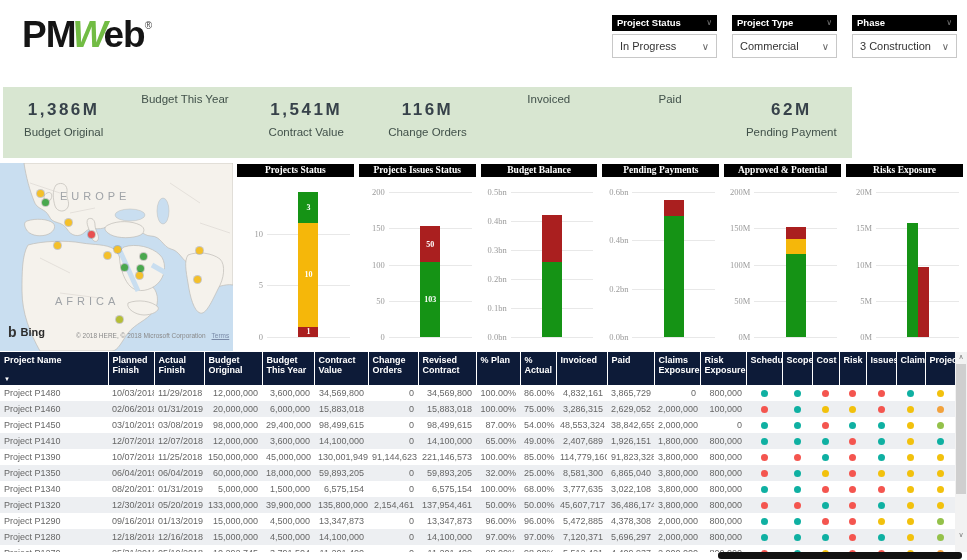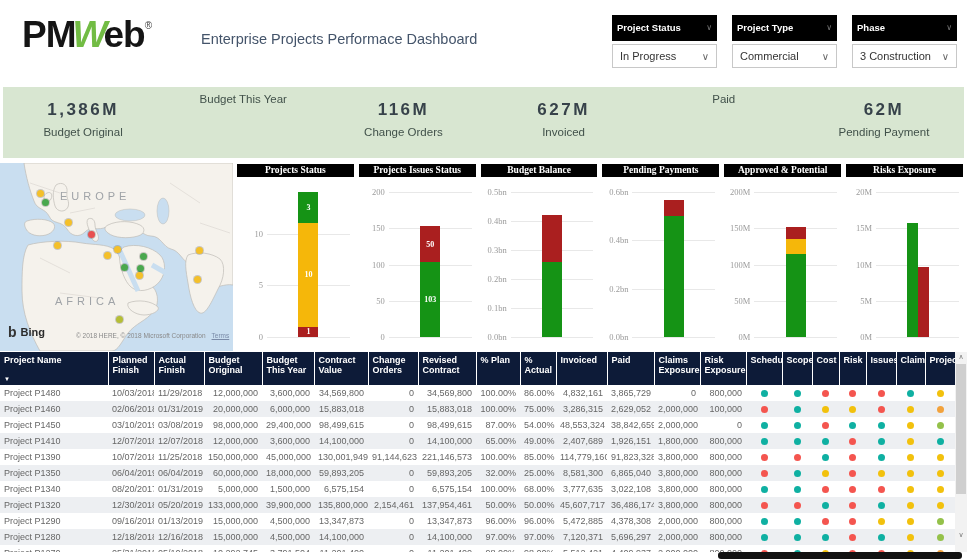--- a/index.html
+++ b/index.html
@@ -6,28 +6,28 @@
   #root{position:relative;width:967px;height:560px;background:#fff;overflow:hidden;
         font-family:"Liberation Sans",sans-serif;-webkit-font-smoothing:antialiased;}
   
   .logo{position:absolute;left:22px;top:14px;font-weight:800;font-size:37px;color:#151515;letter-spacing:-1px;white-space:nowrap;}
   .logo .w{color:#72BC44;font-style:italic;font-weight:800;margin:0 -3px;}
   .logo sup{font-size:10px;color:#444;font-weight:400;vertical-align:18px;letter-spacing:0;}
   .title{position:absolute;left:201px;top:31px;font-size:14.5px;color:#44546A;}
   
   .filters{position:absolute;left:612px;top:15px;display:flex;gap:15px;}
   .filter{width:105px;}
-  .filter .fhead{background:#000;color:#fff;font-size:9.5px;font-weight:bold;height:26px;line-height:14px;
+  .filter .fhead{background:#000;color:#fff;font-size:9.5px;font-weight:bold;height:16px;line-height:14px;
                  padding:0 5px;display:flex;justify-content:space-between;align-items:center;}
   .filter .fhead .chev{color:#777;font-size:8px;font-weight:normal;}
   .filter .fbox{margin-top:3px;height:22px;border:1px solid #C8C8C8;background:#fff;display:flex;
                 align-items:center;justify-content:space-between;padding:0 7px;font-size:11px;color:#333;}
   .filter .fbox .chev{color:#666;font-size:10px;}
   
-  .kpis{position:absolute;left:3px;top:87px;width:961px;display:flex;}
+  .kpis{position:absolute;left:3px;top:87px;width:849px;display:flex;}
   .kpi{flex:1;height:71px;background:#D8E6D1;text-align:center;}
   .kpi-v{margin-top:13px;font-size:17px;font-weight:700;letter-spacing:2.5px;color:#37424A;}
   .kpi-l{margin-top:6px;font-size:11.5px;color:#41514A;}
   
   .map{position:absolute;left:0;top:163px;width:233px;height:188px;overflow:hidden;background:#C9DEF0;}
   .map svg{position:absolute;left:0;top:0;}
   .maplabel{position:absolute;color:#9FA3A7;font-size:11px;letter-spacing:4px;font-weight:400;}
   .bing{position:absolute;left:8px;bottom:11px;color:#2b2b2b;font-size:11px;font-weight:bold;display:flex;align-items:center;gap:4px;}
   .bing .bmark{font-size:14px;font-weight:900;color:#333;}
   .attrib{position:absolute;left:76px;bottom:12px;font-size:6.5px;color:#8A8A8A;white-space:nowrap;}
@@ -61,21 +61,20 @@
   .vscroll .thumb{margin:2px 1px;width:10px;height:130px;background:#CFCFCF;}
   .vscroll .arr.down{position:absolute;bottom:12px;left:0;}
   .hscroll{position:absolute;left:718px;top:552px;width:244px;height:7px;background:#121212;border-radius:3px;}
 </style>
 </head>
 <body>
 
 <div id="root">
 
   <div class="logo"><span>PM</span><span class="w">W</span><span>eb</span><sup>®</sup></div>
-  <div class="title">Enterprise Projects Performace Dashboard</div>
 
   <div class="filters">
     <div class="filter">
       <div class="fhead">
           <span>Project Status</span>
           <span class="chev">∨</span>
         </div>
       <div class="fbox">
           <span>In Progress</span>
           <span class="chev">∨</span>
@@ -105,25 +104,28 @@
 
   <div class="kpis" id="kpis">
       <div class="kpi">
         <div class="kpi-v">1,386M</div>
         <div class="kpi-l">Budget Original</div>
       </div>
       <div class="kpi">
         <div class="kpi-l">Budget This Year</div>
       </div>
       <div class="kpi">
+        <div class="kpi-v">1,541M</div>
+        <div class="kpi-l">Contract Value</div>
+      </div>
+      <div class="kpi">
         <div class="kpi-v">116M</div>
         <div class="kpi-l">Change Orders</div>
       </div>
       <div class="kpi">
-        <div class="kpi-v">627M</div>
         <div class="kpi-l">Invoiced</div>
       </div>
       <div class="kpi">
         <div class="kpi-l">Paid</div>
       </div>
       <div class="kpi">
         <div class="kpi-v">62M</div>
         <div class="kpi-l">Pending Payment</div>
       </div>
     </div>

